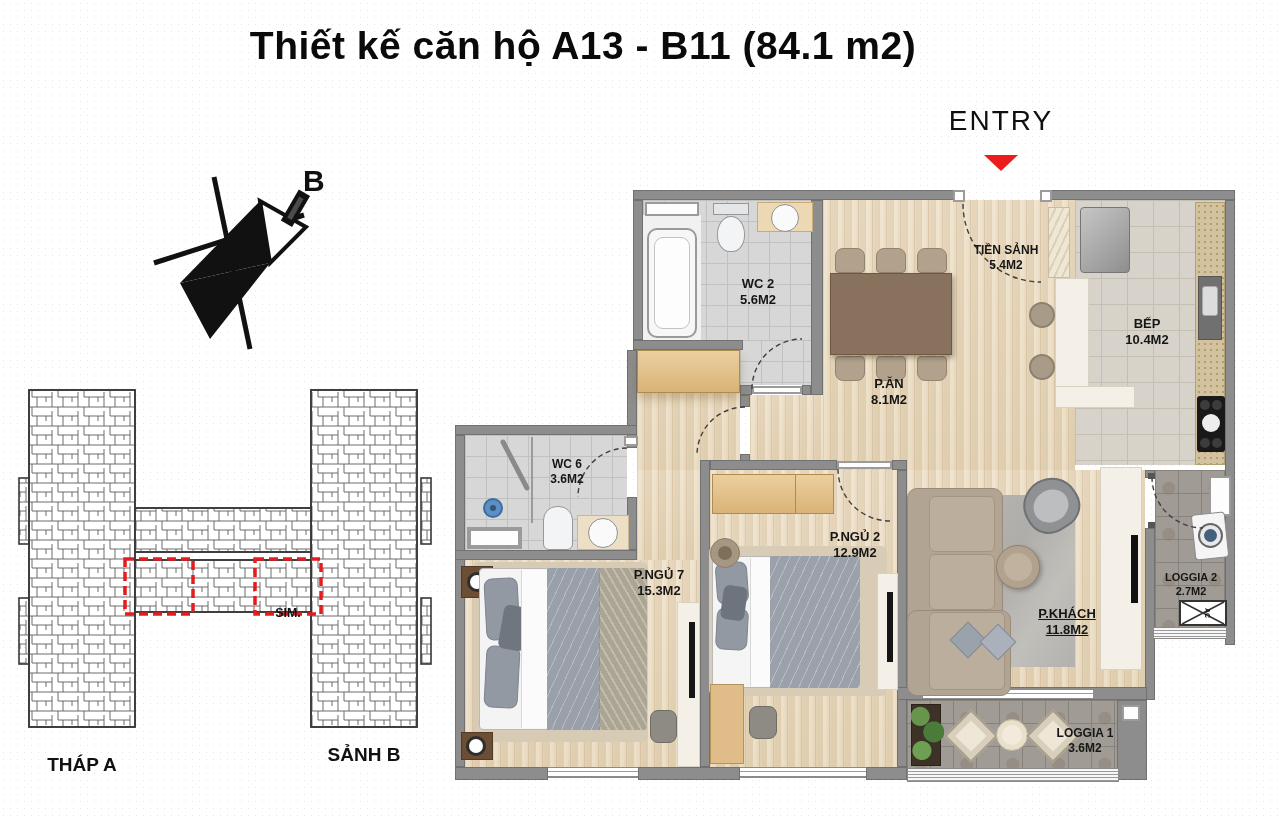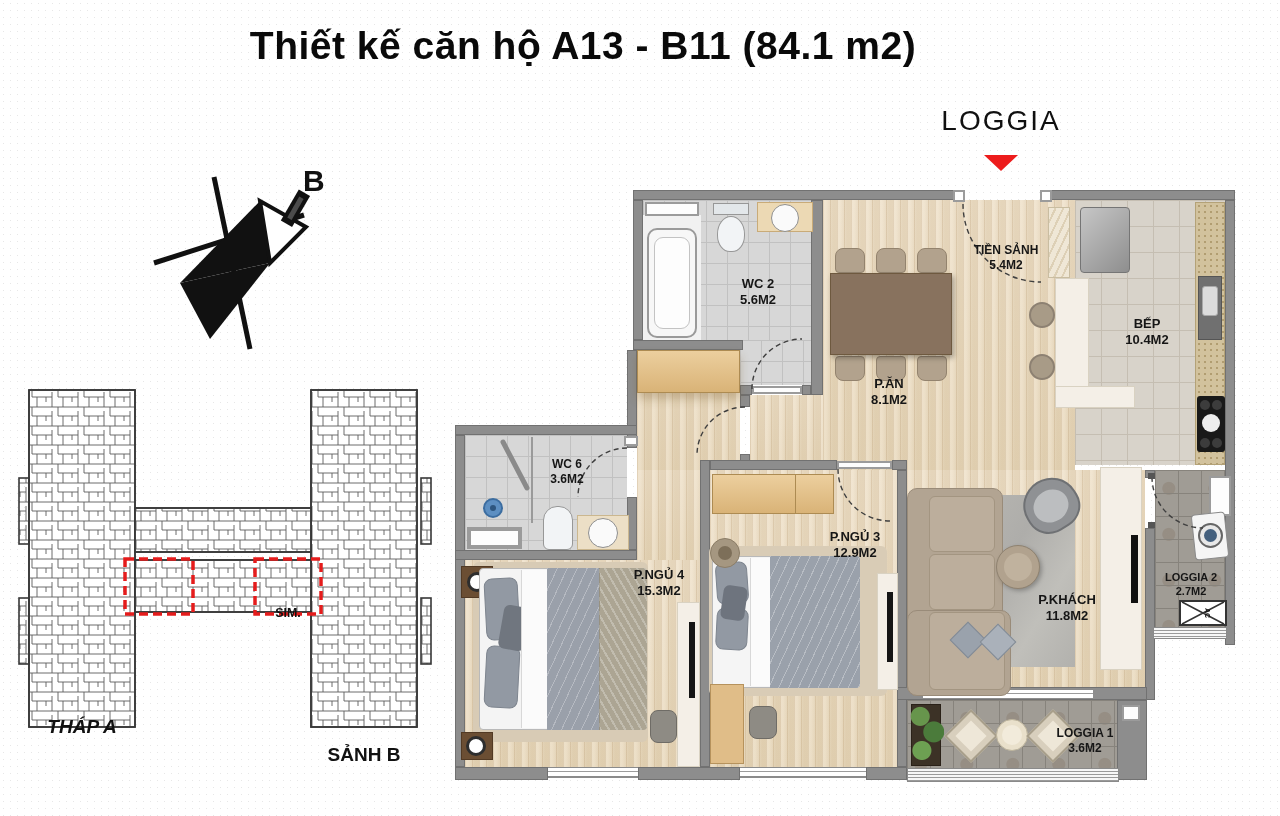--- a/index.html
+++ b/index.html
@@ -53,21 +53,21 @@
   .diamond{transform:rotate(45deg);box-sizing:border-box;}
   .fx{box-sizing:border-box;}
   svg{display:block;}
 </style>
 </head>
 <body>
 
 <div id="stage">
 
   <div class="title">Thiết kế căn hộ A13 - B11 (84.1 m2)</div>
-  <div class="entry">LOGGIA</div>
+  <div class="entry">ENTRY</div>
   <div class="entry-arrow"></div>
 
   <svg class="abs" style="left:152px;top:163px;" width="200" height="190" viewBox="0 0 200 190">
     <line x1="2" y1="100" x2="152" y2="52" stroke="#111" stroke-width="5"></line>
     <line x1="62" y1="14" x2="98" y2="186" stroke="#111" stroke-width="5"></line>
     <polygon points="28,120 108,38 118,100" fill="#111"></polygon>
     <polygon points="28,120 118,100 58,176" fill="#111"></polygon>
     <polygon points="118,100 154,64 108,38" fill="#fff" stroke="#111" stroke-width="4"></polygon>
     <rect x="137" y="27" width="13" height="36" transform="rotate(30 143 45)" fill="#111"></rect>
     <rect x="141" y="33" width="5" height="24" transform="rotate(30 143 45)" fill="#fff" opacity=".25"></rect>
@@ -94,21 +94,21 @@
     </g>
     <g fill="url(#uPat)" stroke="#383838" stroke-width="1.6">
       <rect x="120" y="120" width="176" height="44" fill="#fff"></rect>
       <rect x="120" y="120" width="176" height="44"></rect>
       <rect x="120" y="172" width="176" height="52" fill="#fff"></rect>
       <rect x="120" y="172" width="176" height="52"></rect>
     </g>
     <rect x="110" y="171" width="68" height="55" fill="none" stroke="#e51c1c" stroke-width="3.5" stroke-dasharray="9 5"></rect>
     <rect x="240" y="171" width="66" height="55" fill="none" stroke="#e51c1c" stroke-width="3.5" stroke-dasharray="9 5"></rect>
   </svg>
-  <div class="thap" style="left:32px;top:716px;font-style:italic;">THÁP A</div>
+  <div class="thap" style="left:32px;top:754px;">THÁP A</div>
   <div class="thap" style="left:314px;top:744px;">SẢNH B</div>
   <div class="sim">SIM.</div>
 
   <div id="plan">
 
     <div class="f wood" style="left:368px;top:10px;width:252px;height:270px;"></div>
     <div class="f wood" style="left:295px;top:205px;width:73px;height:75px;"></div>
     <div class="f wood" style="left:182px;top:160px;width:103px;height:120px;"></div>
     <div class="f wood" style="left:182px;top:280px;width:63px;height:90px;"></div>
     <div class="f wood" style="left:10px;top:370px;width:235px;height:207px;"></div>
@@ -301,28 +301,28 @@
       </div>
     <div class="rl" style="left:434px;top:186px;">
       <div>P.ĂN</div>
         <div>8.1M2</div>
       </div>
     <div class="rl s12" style="left:112px;top:267px;">
       <div>WC 6</div>
         <div>3.6M2</div>
       </div>
     <div class="rl" style="left:204px;top:377px;">
-      <div>P.NGỦ 4</div>
+      <div>P.NGỦ 7</div>
         <div>15.3M2</div>
       </div>
     <div class="rl" style="left:400px;top:339px;">
-      <div>P.NGỦ 3</div>
+      <div>P.NGỦ 2</div>
         <div>12.9M2</div>
       </div>
-    <div class="rl" style="left:612px;top:402px;">
+    <div class="rl" style="left:612px;top:416px;text-decoration:underline;">
       <div>P.KHÁCH</div>
         <div>11.8M2</div>
       </div>
     <div class="rl s11" style="left:736px;top:380px;">
       <div>LOGGIA 2</div>
         <div>2.7M2</div>
       </div>
     <div class="rl s12" style="left:630px;top:536px;">
       <div>LOGGIA 1</div>
         <div>3.6M2</div>

